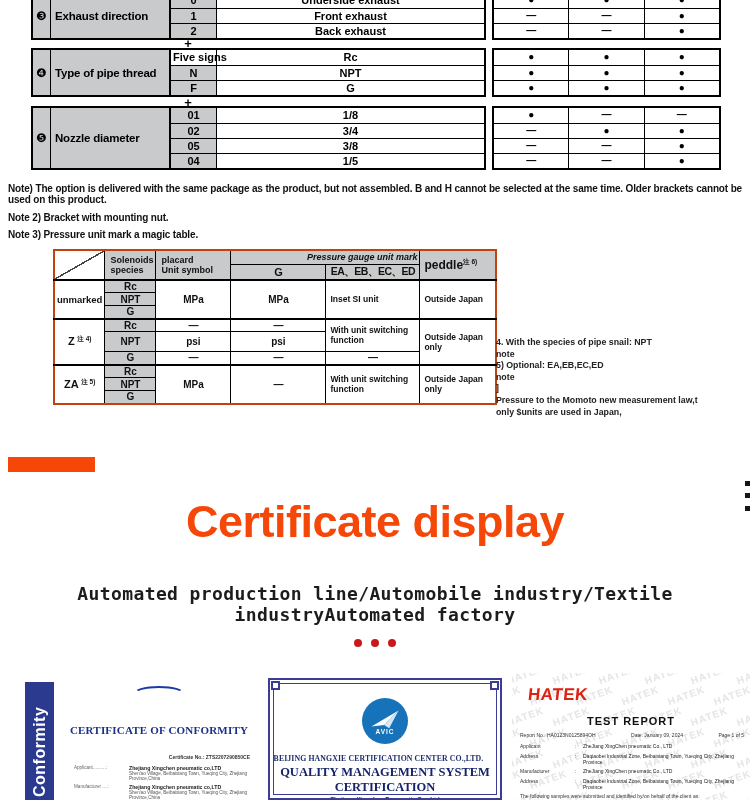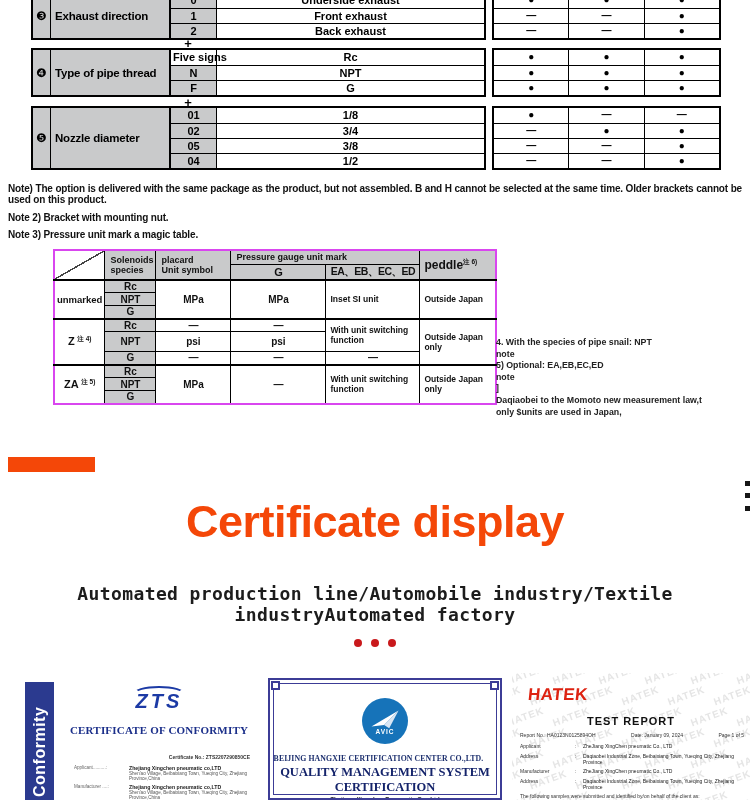--- a/index.html
+++ b/index.html
@@ -24,30 +24,30 @@
   .avail-row:first-child { border-top:none; }
   .acell { flex:1; border-right:1px solid #000; text-align:center; font-weight:bold; font-size:10px; line-height:14px; }
   .acell:last-child { border-right:none; }
   .plus { position:absolute; left:176px; width:24px; text-align:center; font-weight:bold; font-size:13px; color:#000; }
 
   
   .notes { position:absolute; left:8px; top:183px; width:742px; font-size:10px; font-weight:600; color:#111; }
   .notes div { margin-bottom:6.5px; letter-spacing:-0.15px; }
 
   
-  table.ptable { position:absolute; left:53px; top:249px; border-collapse:collapse; border:2px solid #d946ef; table-layout:fixed; }
+  table.ptable { position:absolute; left:53px; top:249px; border-collapse:collapse; border:2px solid #c2410c; table-layout:fixed; }
   .ptable td { border:1px solid #000; font-size:9.5px; font-weight:bold; color:#111; text-align:center; padding:0 2px; overflow:hidden; }
   .ptable .gray { background:#c9cacb; }
   .ptable tr { height:13px; }
   .ptable tr.hrow { height:14px; }
   .ptable tr.tall { height:20px; }
   .ptable tr.gstart td { border-top:2px solid #000; }
   .ptable .diag { background:linear-gradient(to bottom right, transparent calc(50% - 0.7px), #444 calc(50% - 0.7px), #444 calc(50% + 0.7px), transparent calc(50% + 0.7px)); }
   .ptable .hsm { font-size:9px; font-weight:bold; text-align:left; padding-left:5px; }
-  .ptable td.hgauge { text-align:left; }
+  .ptable td.hgauge { text-align:right;font-style:italic; }
   .ptable .hG { font-size:11px; text-align:center; }
   .ptable .hEA { font-size:10.5px; text-align:center; letter-spacing:-0.5px; }
   .ptable .peddle-h { font-size:12px; text-align:left; padding-left:4px; }
   .ptable .peddle-h sup { font-size:6.5px; }
   .ptable .glabel { background:#fff; font-size:9.5px; }
   .ptable .glabel .big { font-size:11px; }
   .ptable .glabel sup { font-size:6.5px; }
   .ptable .code { font-size:10px; }
   .ptable .val { font-size:10px; background:#fff; }
   .ptable .txt { font-size:8.5px; text-align:left; padding-left:4px; background:#fff; font-weight:600;margin-left:24px; }
@@ -193,21 +193,21 @@
       <div class="opt-row">
         <div class="opt-code">02</div>
         <div class="opt-desc">3/4</div>
       </div>
       <div class="opt-row">
         <div class="opt-code">05</div>
         <div class="opt-desc">3/8</div>
       </div>
       <div class="opt-row">
         <div class="opt-code">04</div>
-        <div class="opt-desc">1/2</div>
+        <div class="opt-desc">1/5</div>
       </div>
     </div>
   </div>
   <div class="avail-box" style="top:106px">
     <div class="avail-row">
       <div class="acell">●</div>
       <div class="acell">—</div>
       <div class="acell">—</div>
     </div>
     <div class="avail-row">
@@ -311,21 +311,21 @@
         </tr>
   </tbody>
     </table>
 
   <div class="side-notes">
     <div>4. With the species of pipe snail: NPT</div>
     <div>note</div>
     <div>5) Optional: EA,EB,EC,ED</div>
     <div>note</div>
     <div>]</div>
-    <div>Daqiaobei to the Momoto new measurement law,t</div>
+    <div>Pressure to the Momoto new measurement law,t</div>
     <div>only $units are used in Japan,</div>
   </div>
 
   <div class="accent-bar" style="background:#f44708"></div>
   <div class="cert-title" style="color:#f44708">Certificate display</div>
 
   <div>
     <div class="edge-mark" style="top:481px"></div>
     <div class="edge-mark" style="top:493px"></div>
     <div class="edge-mark" style="top:506px"></div>
@@ -336,21 +336,20 @@
   <div class="dots">
       <span></span>
       <span></span>
       <span></span>
     </div>
 
   <div class="cert1">
     <div class="c1-band">Conformity</div>
     <div class="c1-body">
       <div class="c1-arc"></div>
-      <div class="c1-logo">ZTS</div>
       <div class="c1-title">CERTIFICATE OF CONFORMITY</div>
       <div class="c1-no">Certificate No.: ZTS2207290850CE</div>
       <div class="c1-field" style="top:93px">
         <div class="lab">Applicant..........:</div>
         <div class="valwrap">
           <div class="val">Zhejiang Xingchen pneumatic co,LTD</div>
           <div class="adr">Shen'ao Village, Beibaixiang Town, Yueqing City, Zhejiang Province,China</div>
         </div>
       </div>
       <div class="c1-field" style="top:112px">

